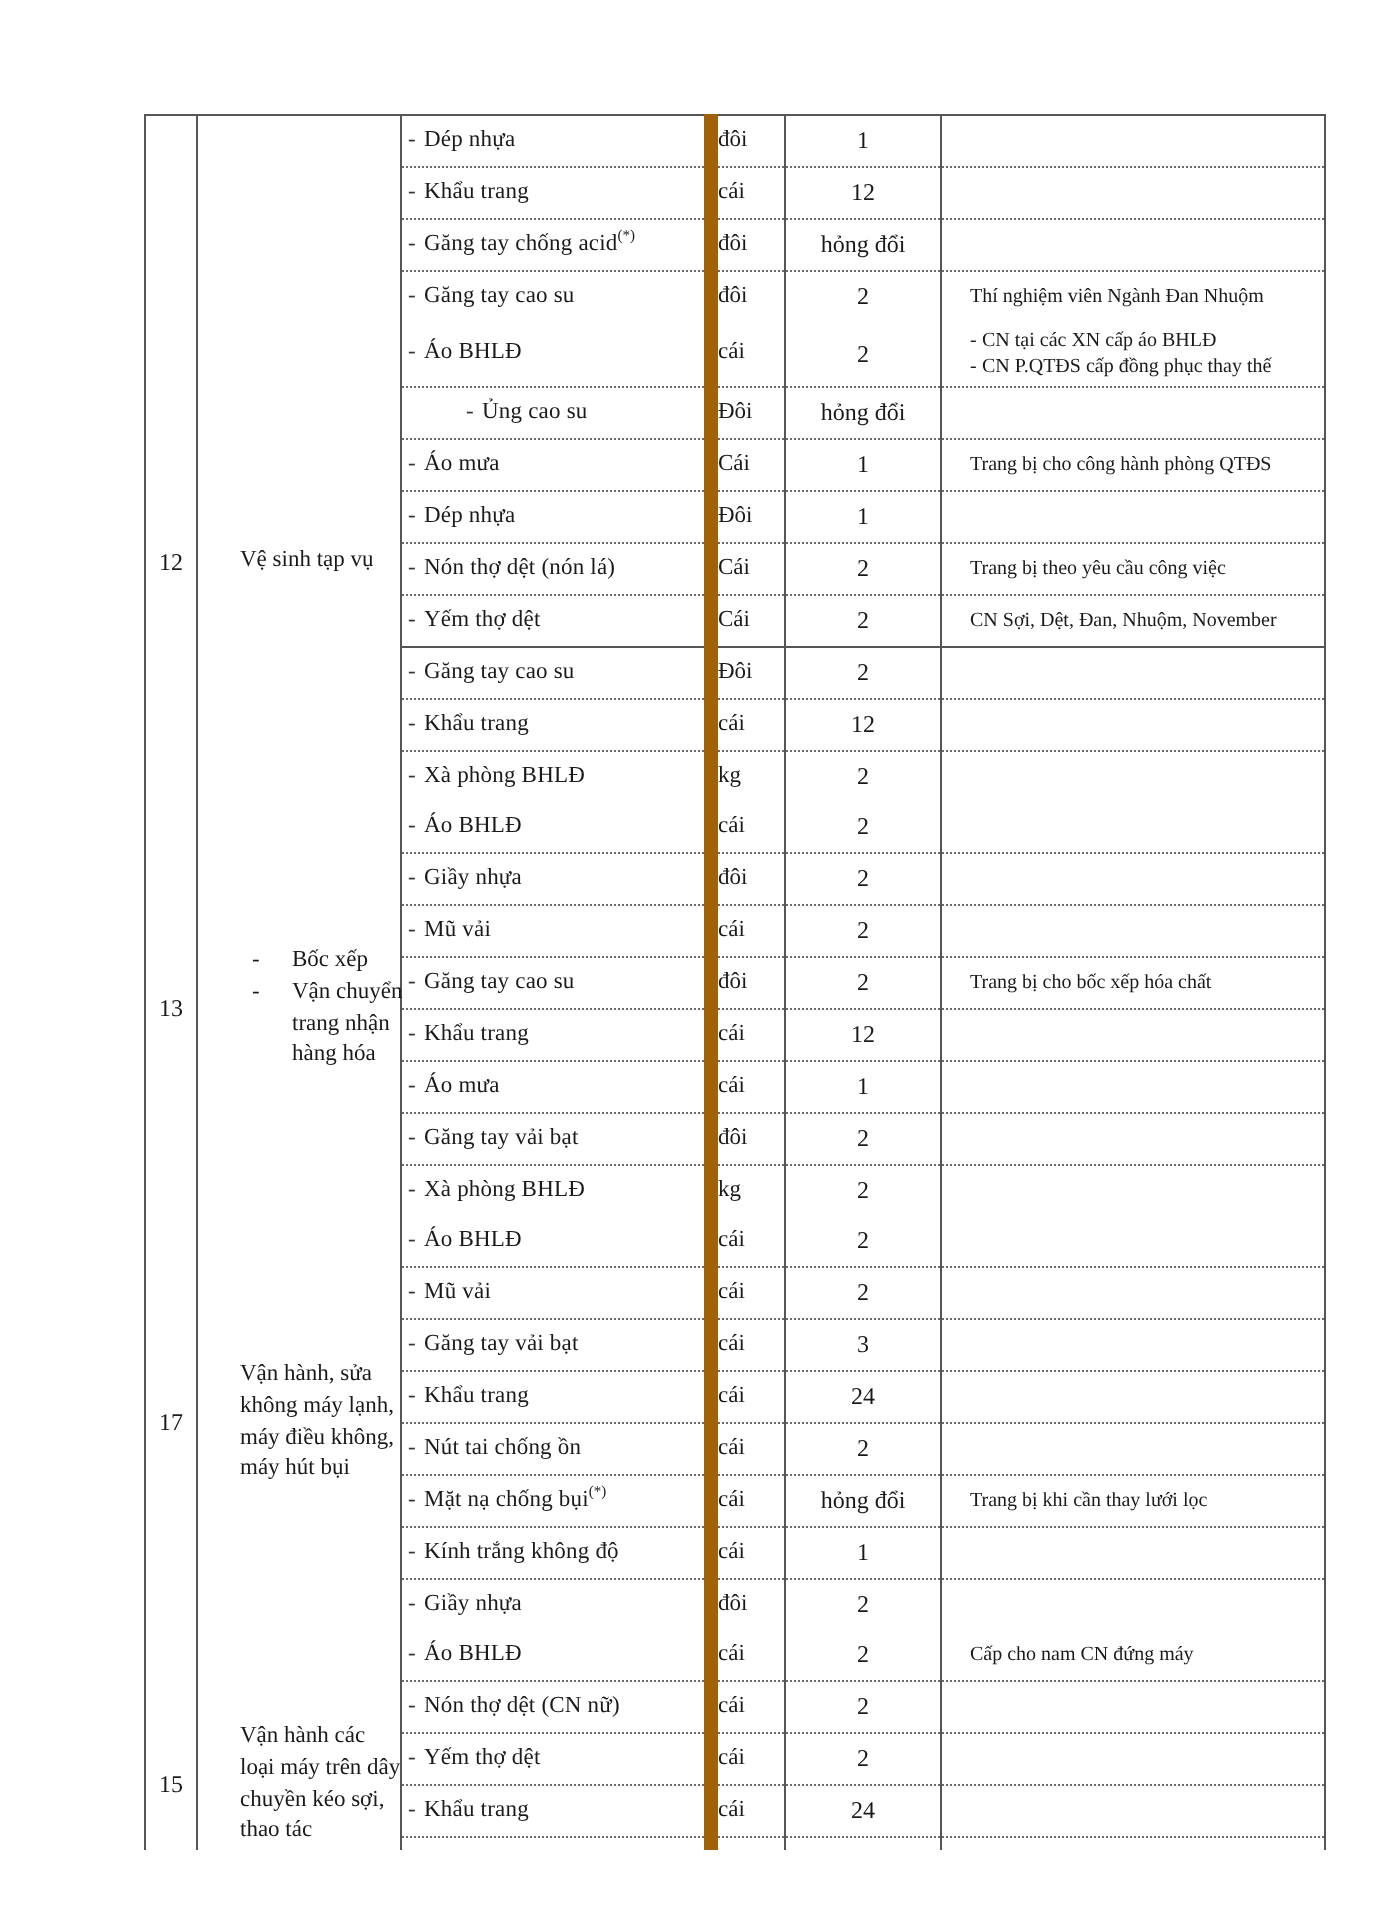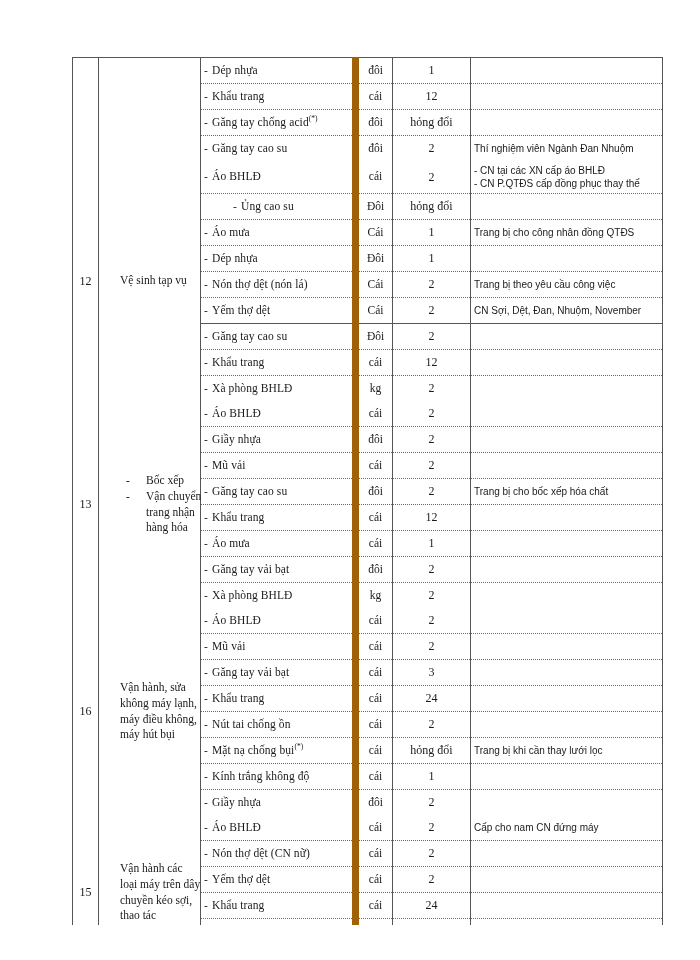--- a/index.html
+++ b/index.html
@@ -125,34 +125,34 @@
     width: 8px;
     color: #333;
   }
   .cell-item .txt { letter-spacing: .1px; }
   .cell-item sup {
     font-size: 7.5px;
     vertical-align: super;
     line-height: 0;
   }
   .cell-unit {
-    text-align: center;
+    text-align: left;
     font-size: 11.5px;
     margin-top: 32px;
   }
   .cell-qty {
     text-align: center;
     font-size: 12px;
   }
   .cell-note {
-    padding: 1px 2px 1px 3px;
+    padding: 1px 2px 1px 14px;
     font-size: 10px;
     line-height: 1.3;
     white-space: nowrap;
-    font-family: Liberation Sans, sans-serif;
+    font-family: Liberation Serif, serif;
   }
   .cell-note .nline { display: block; }
   .cell-note .nline .nd { display: inline-block; width: 6px; }
   .clip-bottom {
     position: absolute;
     left: 0;
     top: 925px;
     width: 700px;
     height: 35px;
     background: #fff;
@@ -219,21 +219,21 @@
           <td class="cell-item" style="height: 21px; padding-left: 32px;"><span class="dash">-</span><span class="txt">Ủng cao su</span></td>
           <td class="cell-unit">Đôi</td>
           <td class="cell-qty">hỏng đổi</td>
           <td class="cell-note"></td>
         </tr>
         <tr class="item-row">
           <td class="cell-item" style="height: 21px;"><span class="dash">-</span><span class="txt">Áo mưa</span></td>
           <td class="cell-unit">Cái</td>
           <td class="cell-qty">1</td>
           <td class="cell-note">
-            <span class="nline"><span>Trang bị cho công nhân đồng QTĐS</span></span>
+            <span class="nline"><span>Trang bị cho công hành phòng QTĐS</span></span>
           </td>
         </tr>
         <tr class="item-row">
           <td class="cell-item" style="height: 21px;"><span class="dash">-</span><span class="txt">Dép nhựa</span></td>
           <td class="cell-unit">Đôi</td>
           <td class="cell-qty">1</td>
           <td class="cell-note"></td>
         </tr>
         <tr class="item-row">
           <td class="cell-item" style="height: 21px; margin-top: 40px;"><span class="dash">-</span><span class="txt">Nón thợ dệt (nón lá)</span></td>
@@ -322,21 +322,21 @@
           <td class="cell-qty">2</td>
           <td class="cell-note"></td>
         </tr>
         <tr class="item-row item-last group-end">
           <td class="cell-item" style="height: 21px;"><span class="dash">-</span><span class="txt">Xà phòng BHLĐ</span></td>
           <td class="cell-unit">kg</td>
           <td class="cell-qty">2</td>
           <td class="cell-note"></td>
         </tr>
         <tr class="item-row">
-          <td class="cell-no" rowspan="8">16</td>
+          <td class="cell-no" rowspan="8">17</td>
           <td class="cell-job" rowspan="8">
             <ul class="bul-list">
               <li style="padding-left: 0px;">Vận hành,  sửa</li>
               <li style="padding-left: 0px;">không máy lạnh,</li>
               <li style="padding-left: 0px;">máy  điều không,</li>
               <li style="padding-left: 0px;">máy hút bụi</li>
             </ul>
           </td>
           <td class="cell-item" style="height: 21px;"><span class="dash">-</span><span class="txt">Áo BHLĐ</span></td>
           <td class="cell-unit">cái</td>

